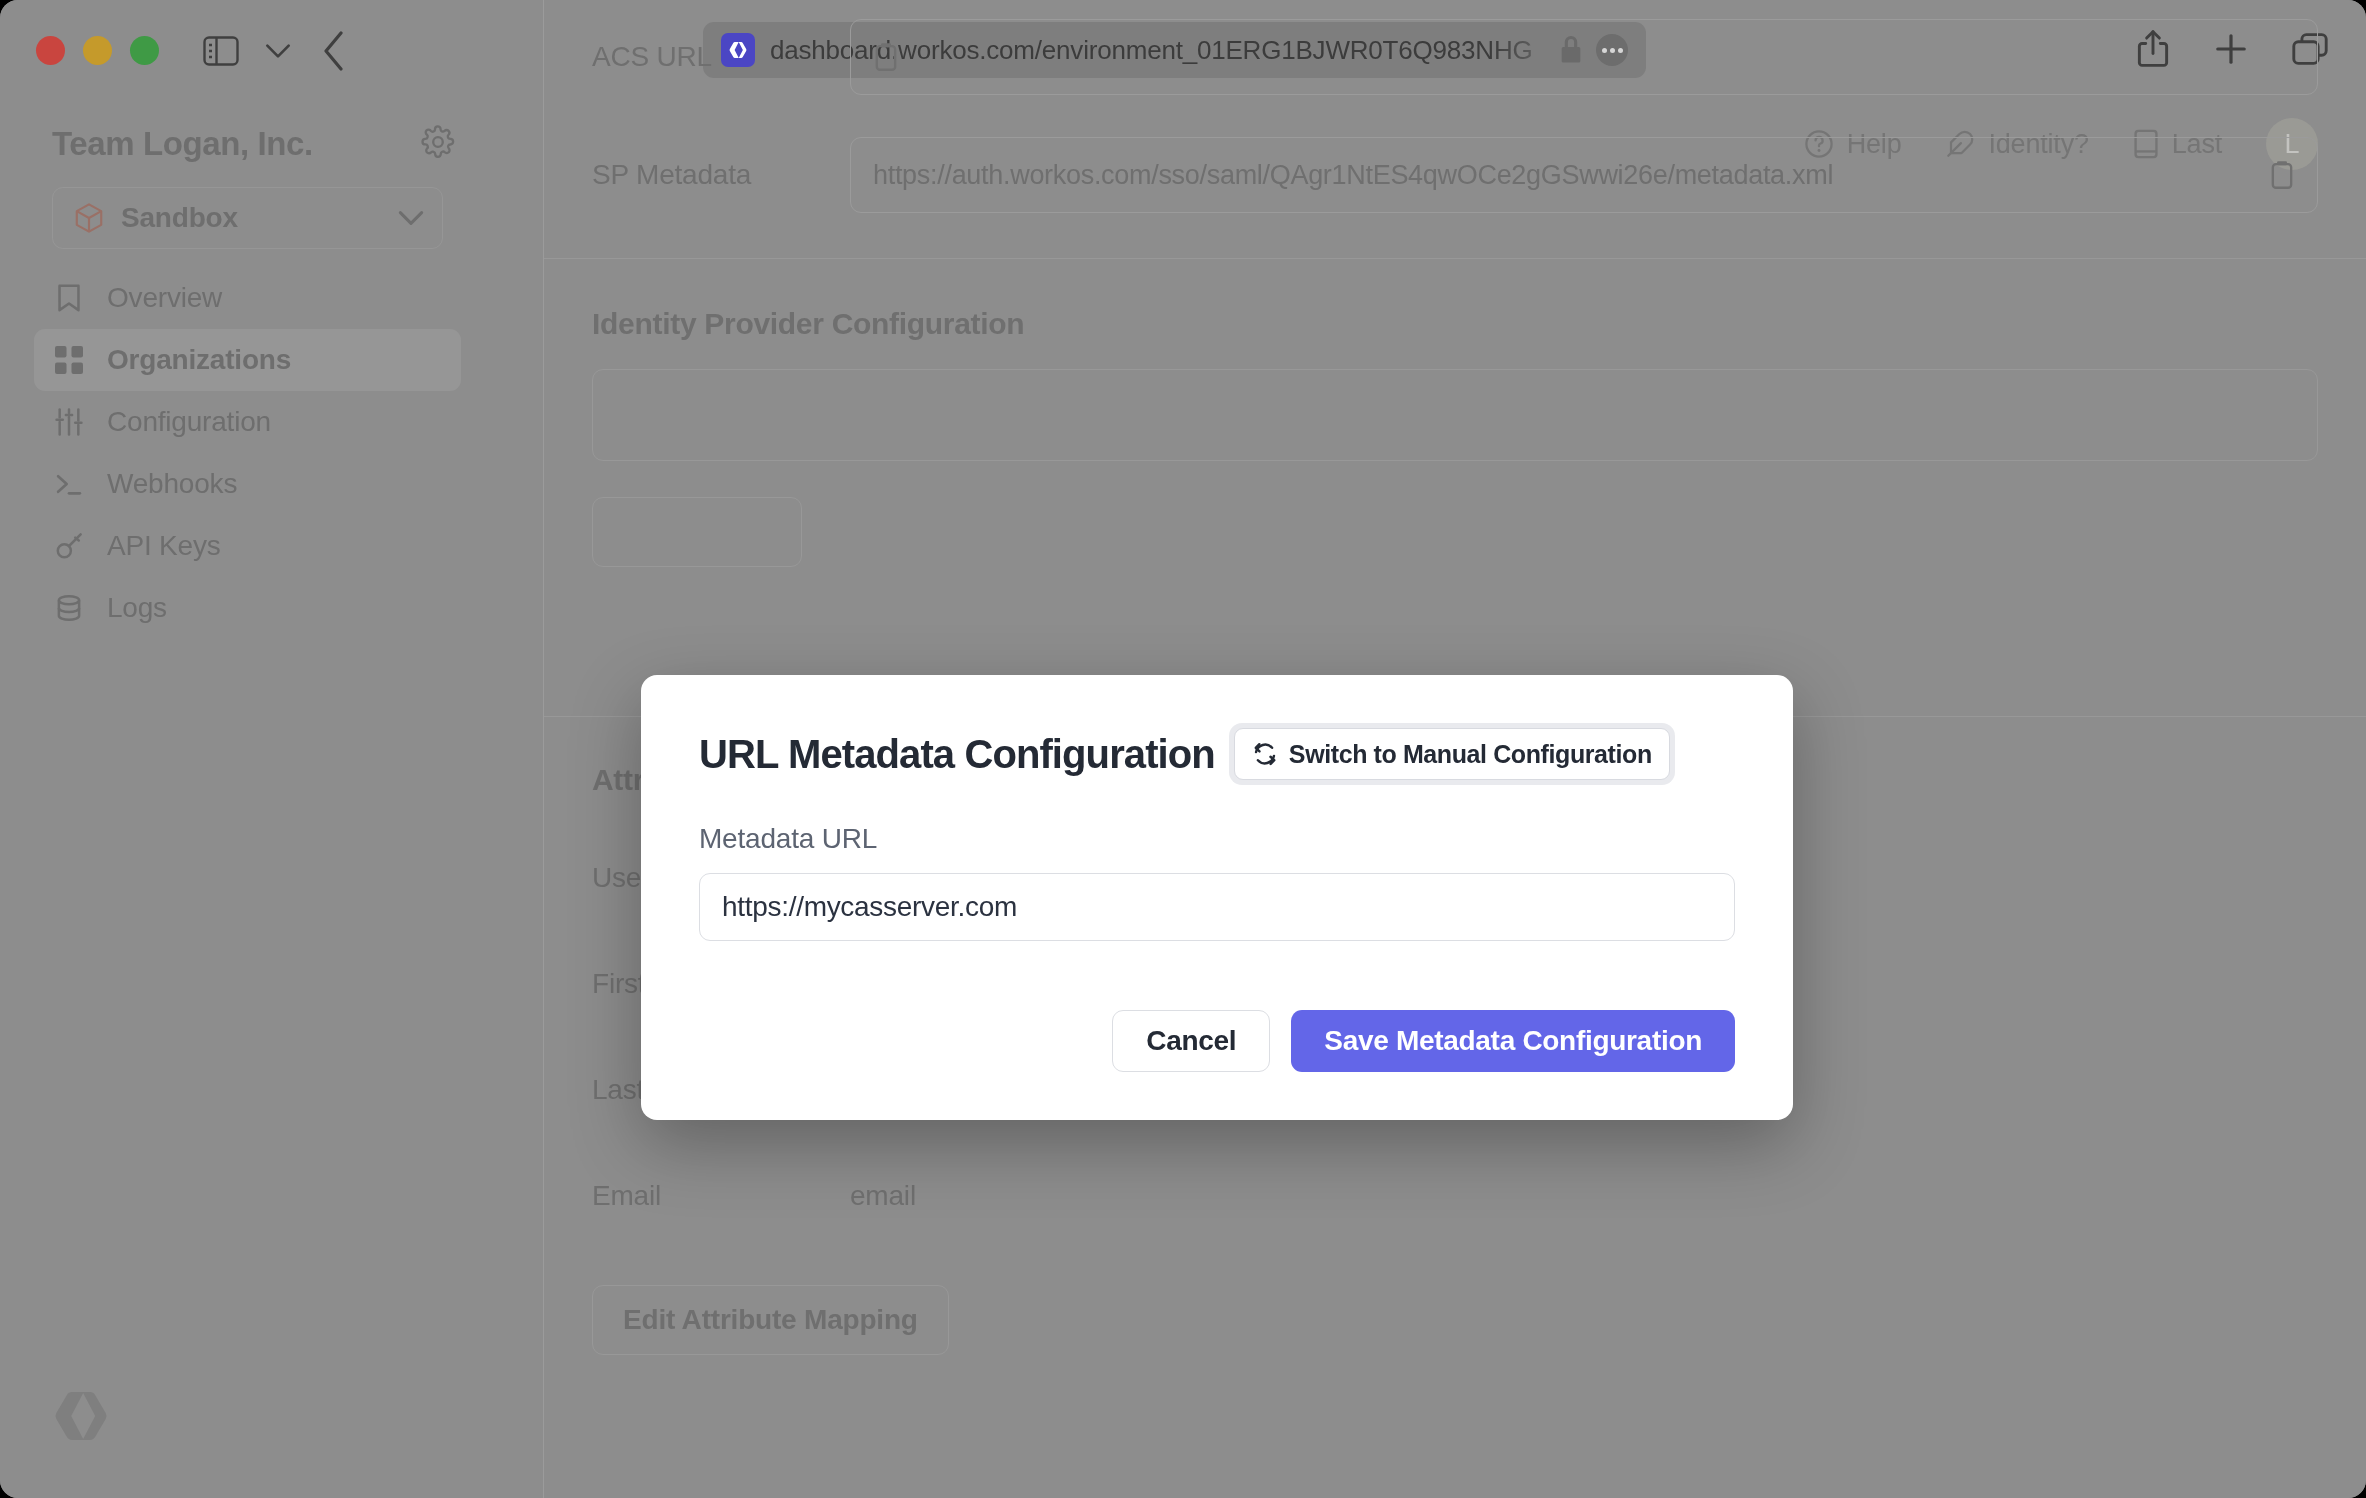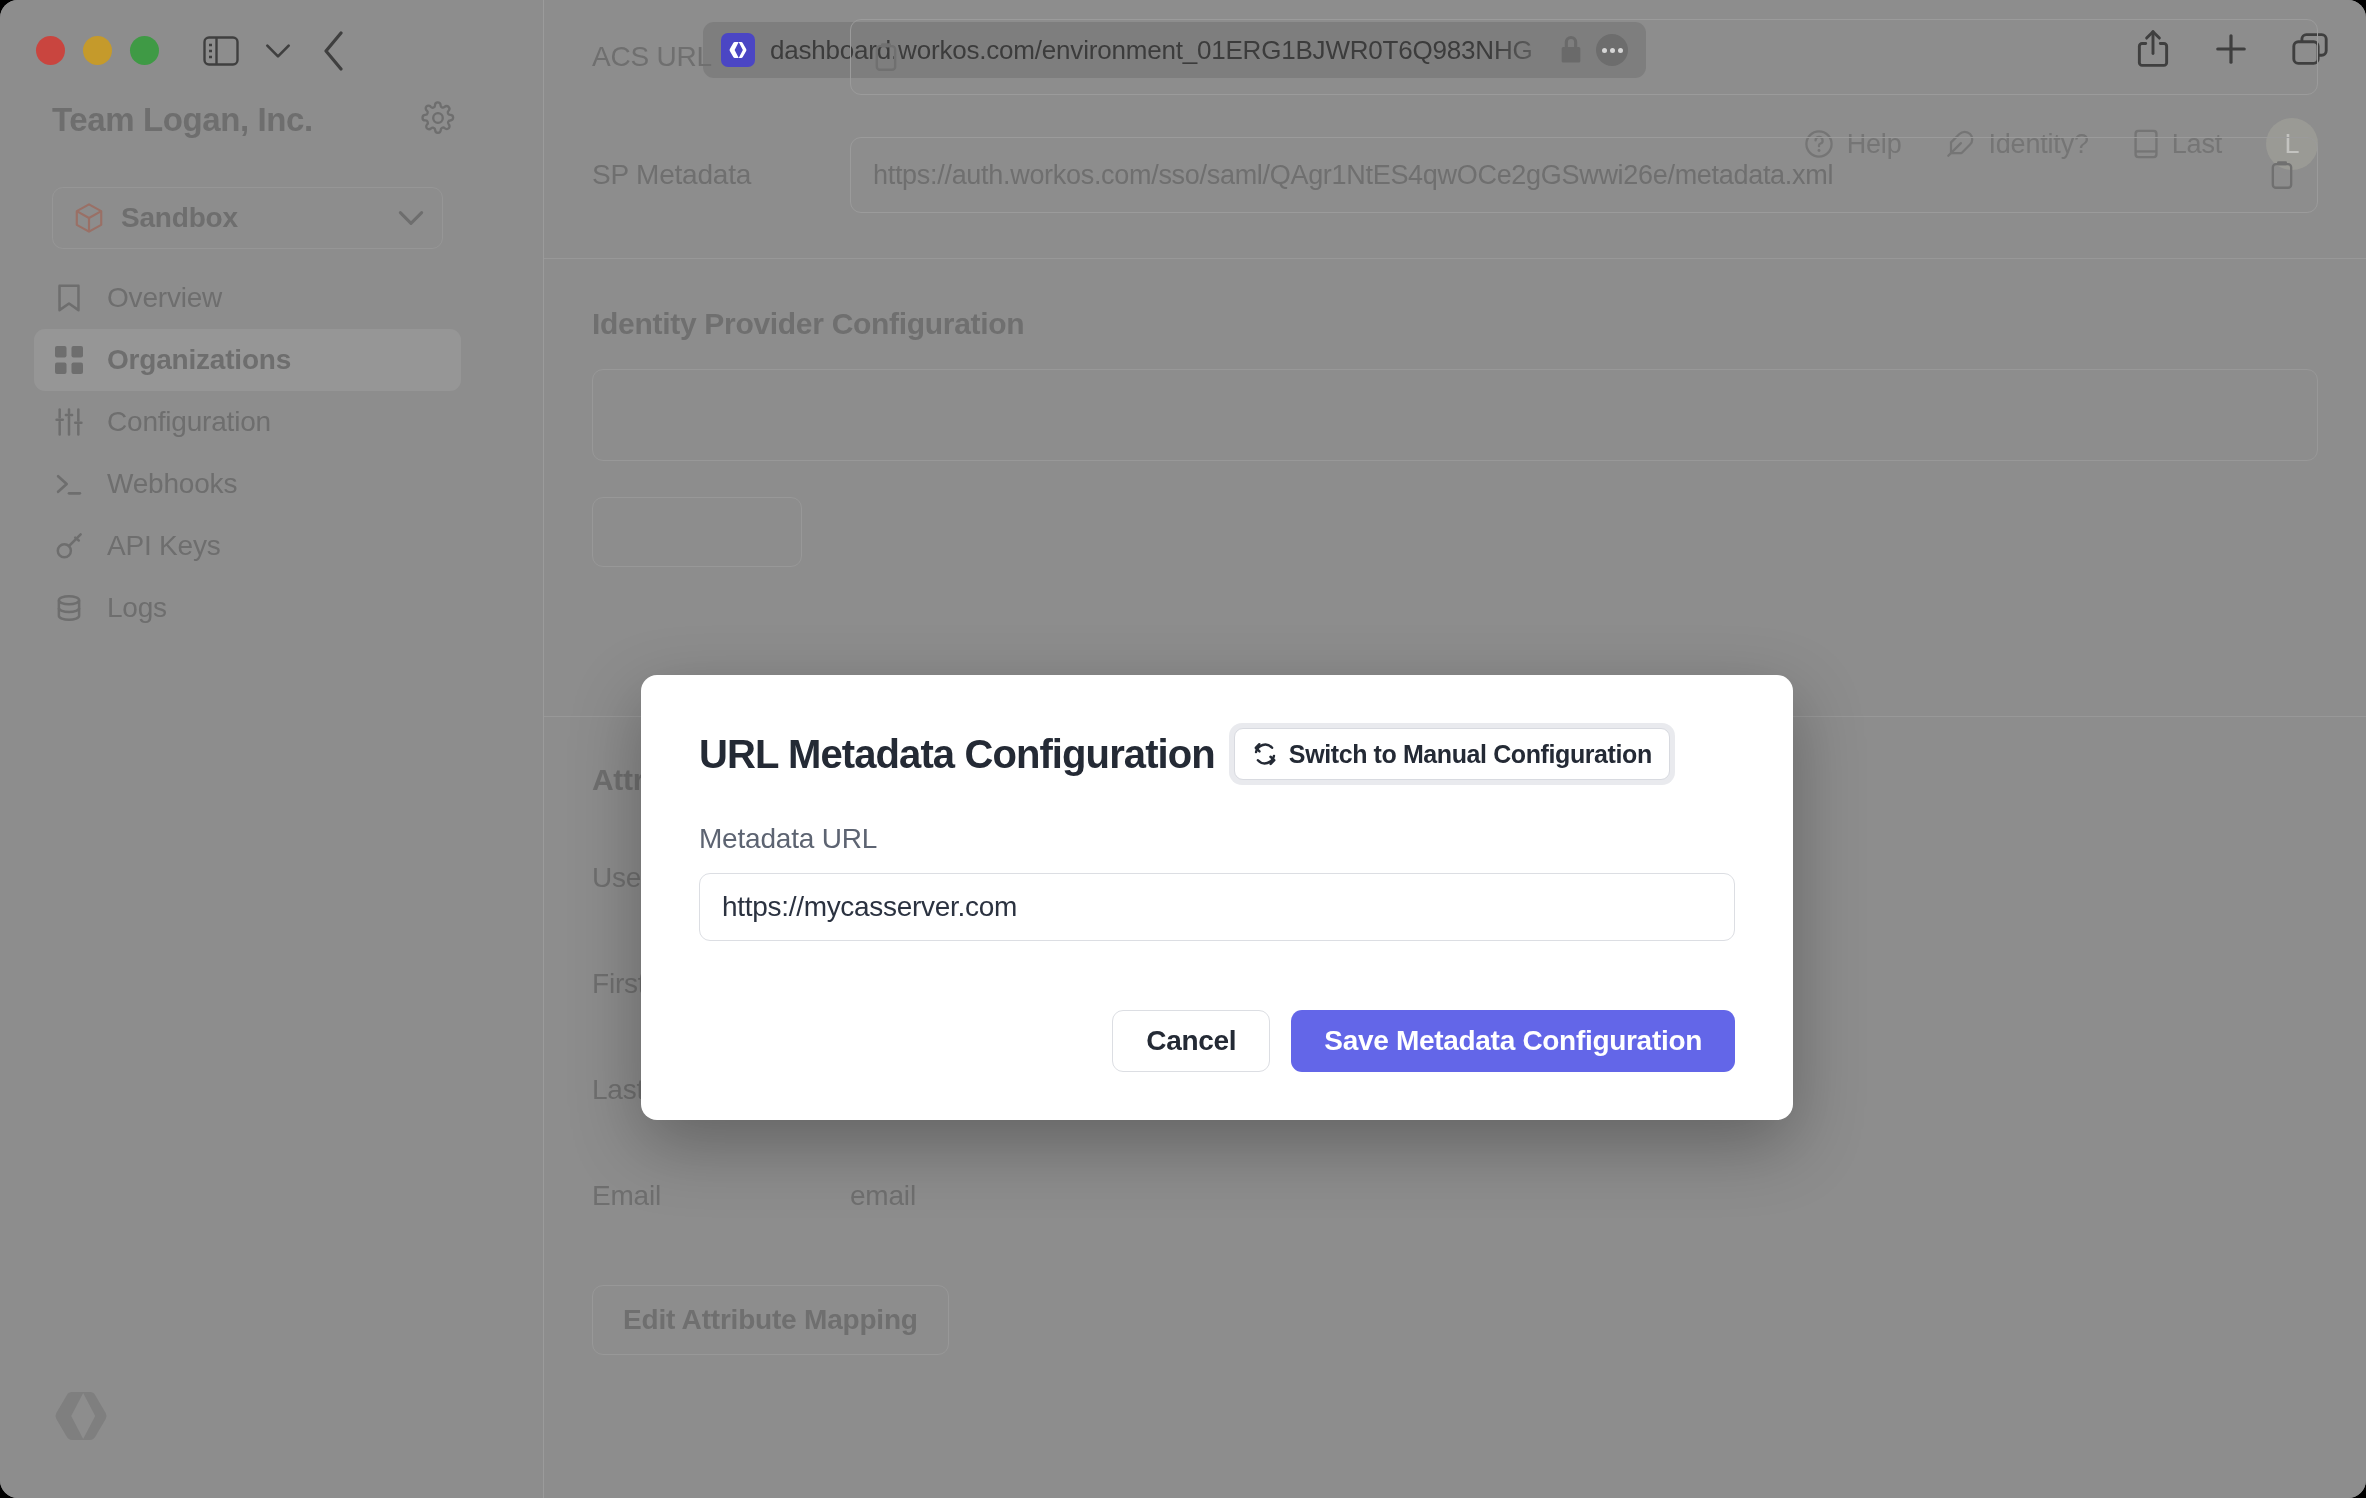--- a/index.html
+++ b/index.html
@@ -77,21 +77,21 @@
     position: absolute; top: 101px; left: 0; right: 0; bottom: 0;
     background: #8d8d8d;
   }
 
   
   #sidebar {
     position: absolute; left: 0; top: 0; bottom: 0; width: 495px;
     padding: 0;
   }
   #org-row {
-    display: flex; align-items: flex-start; justify-content: space-between;
+    display: flex; align-items: center; justify-content: space-between;
     padding: 0 40px 0 52px;
     height: 86px;
   }
   #org-name {
     font-size: 33px; font-weight: 700; color: #6e6e6e; letter-spacing: -0.4px;
   }
   #env-select {
     margin: 0 52px; height: 62px;
     border: 1px solid #969696; border-radius: 11px;
     display: flex; align-items: center; padding: 0 18px 0 20px;

